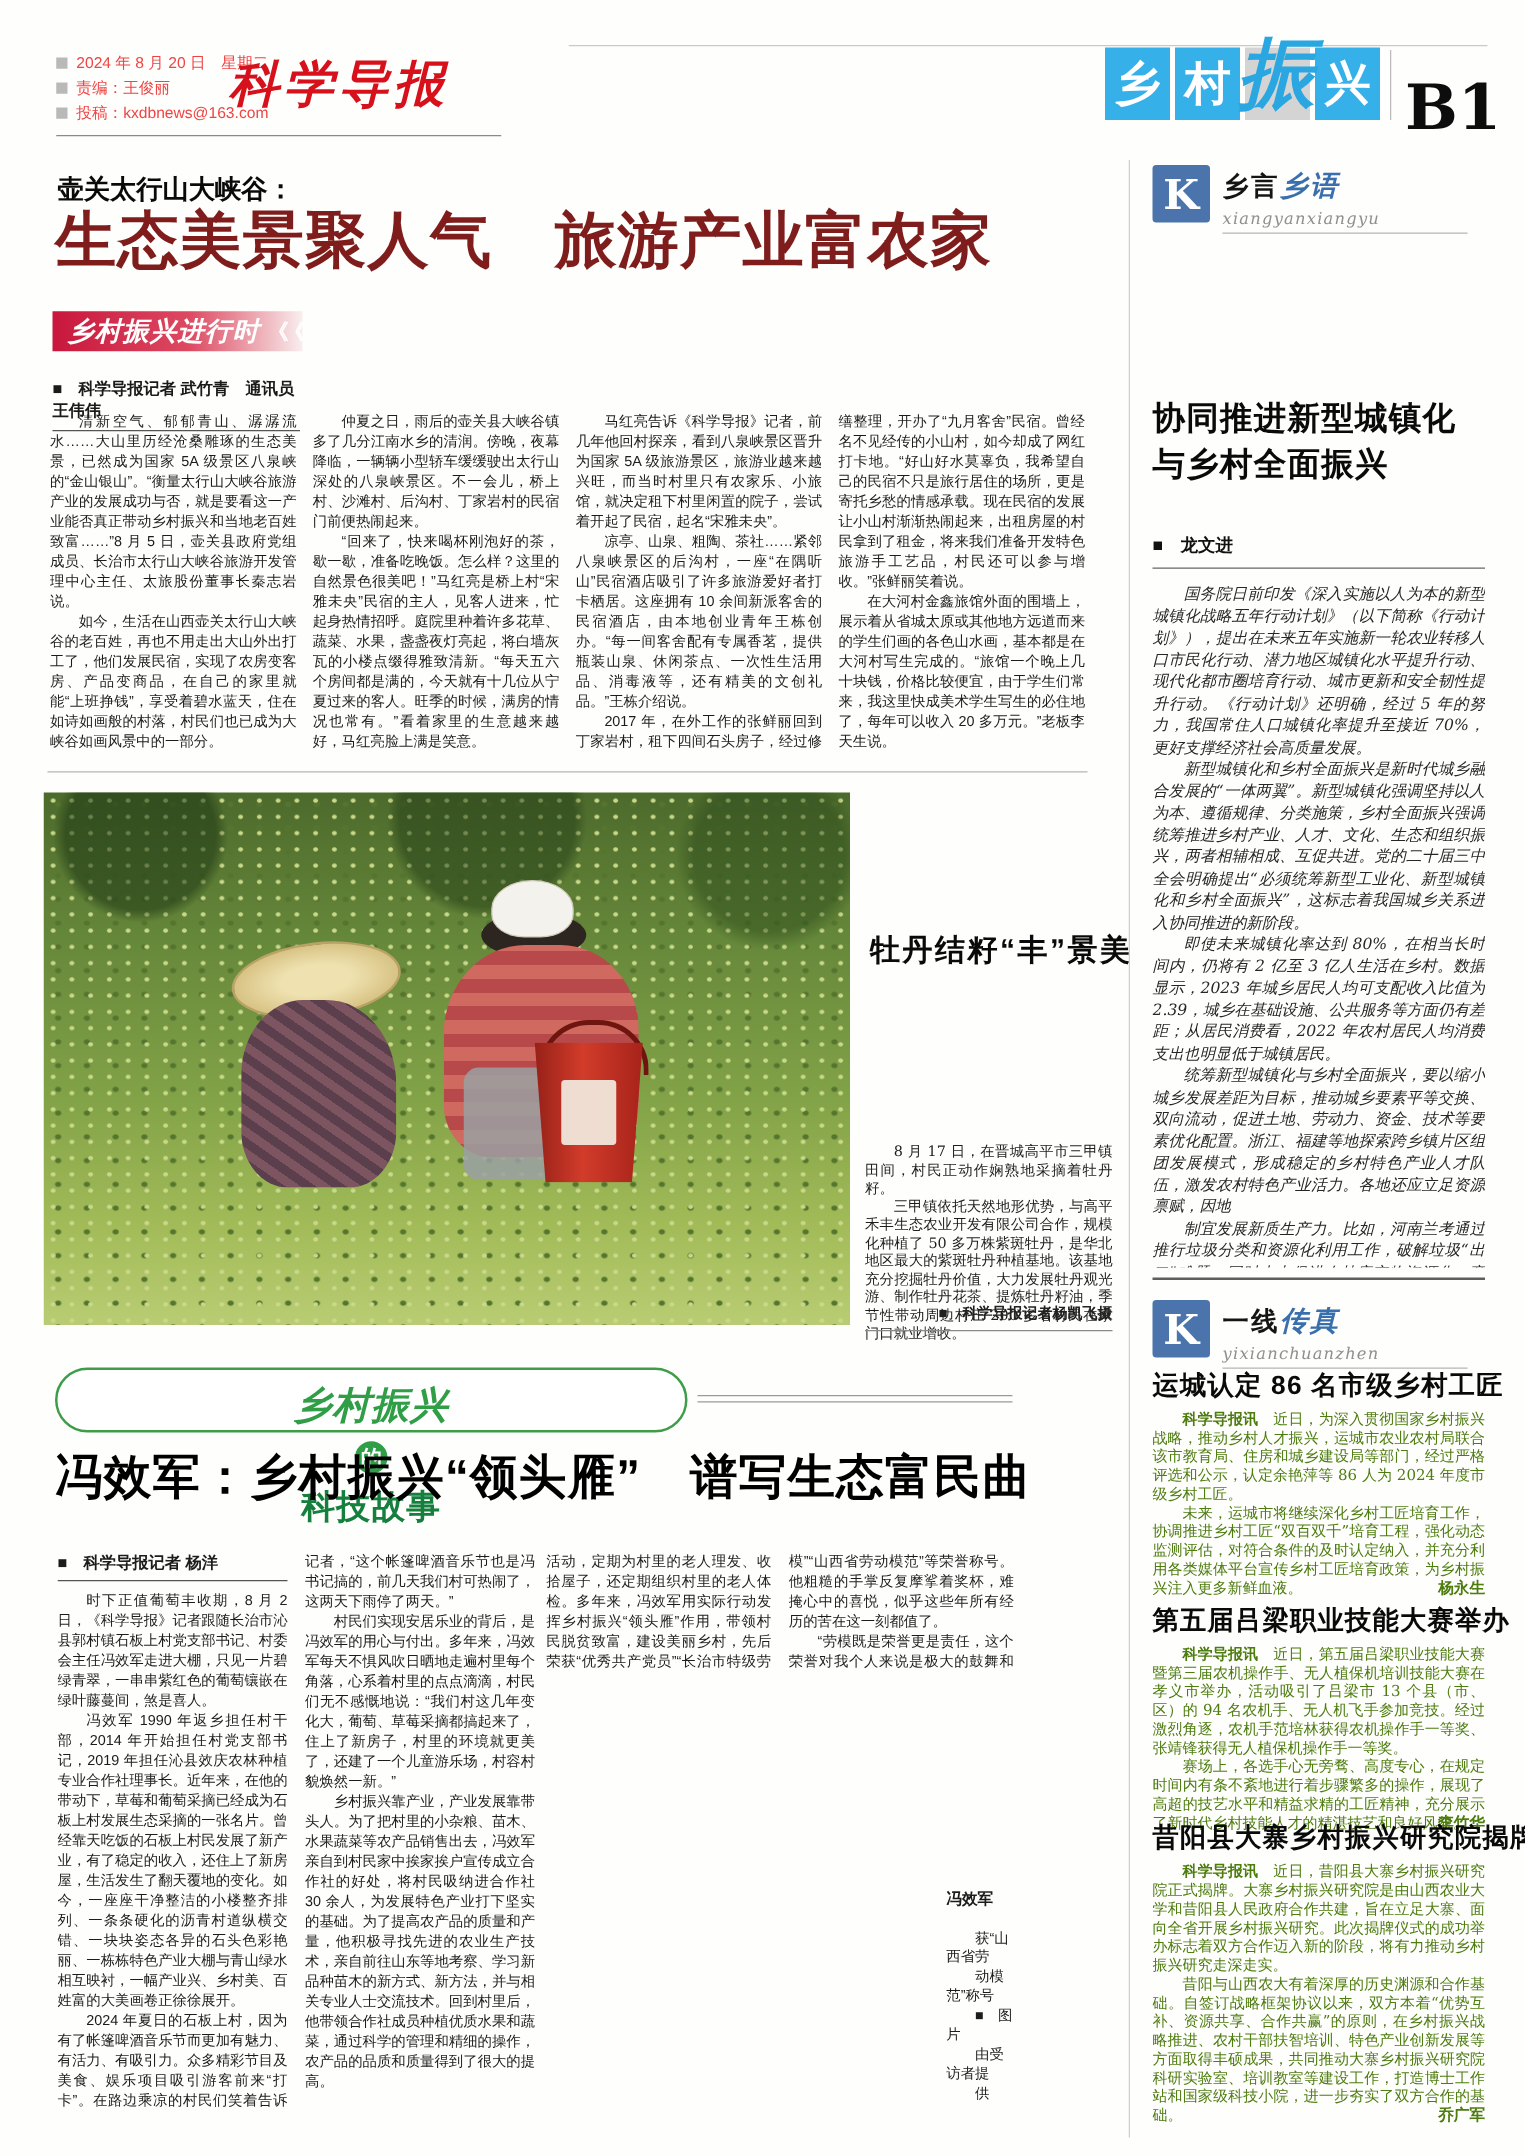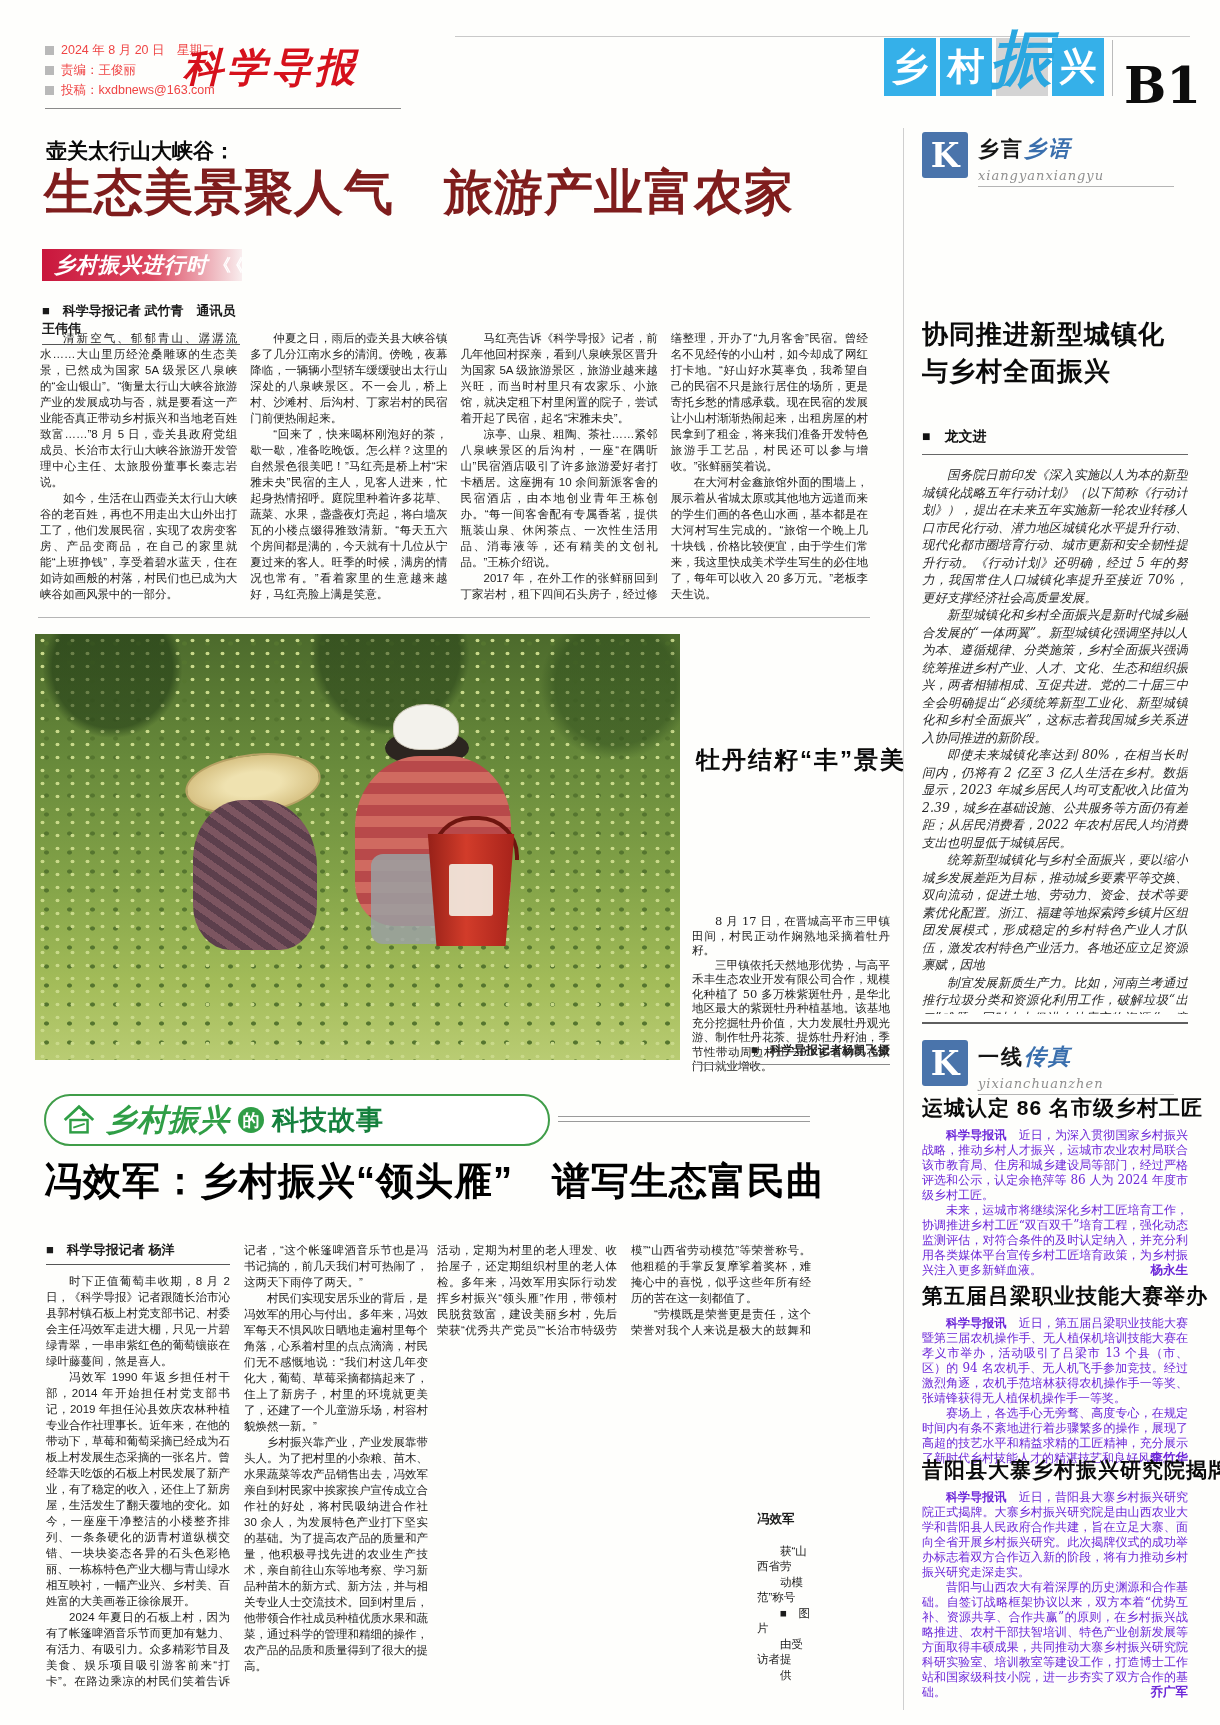--- a/index.html
+++ b/index.html
@@ -70,21 +70,21 @@
   .bucket-label{position:absolute;left:26px;top:30px;width:44px;height:52px;background:#f2ece1;opacity:.92;border-radius:3px;}
   .bucket-handle{left:396px;top:182px;width:80px;height:40px;border:4px solid #6e150f;border-bottom:none;border-radius:40px 40px 0 0;}
   .p1title{left:696px;top:744px;font-size:24px;font-weight:bold;letter-spacing:2px;color:#0a0a0a;}
   .capbody{font-family:"DejaVu Serif",serif;font-size:11.5px;line-height:14.5px;text-align:justify;color:#1d1d1d;}
   .p1cap{left:692px;top:914px;width:198px;}
   .p1credit{left:692px;top:1042px;width:198px;font-size:12px;font-weight:bold;text-align:right;color:#222;}
   .p1rule{left:692px;top:1064px;width:198px;height:1px;background:#8a8a8a;}
 
   
   .glogo{left:44px;top:1094px;height:52px;width:506px;border:2px solid #3f9d49;border-radius:26px;
-         display:flex;align-items:center;gap:8px;padding:0 14px;box-sizing:border-box;background:#fff;}
+         display:flex;align-items:center;gap:8px;padding:0 14px;box-sizing:border-box;background:#fff;flex-direction:column;}
   .gl-brand{color:#2f9e46;font-weight:900;font-style:italic;font-size:30px;letter-spacing:1px;font-family:"DejaVu Serif",serif;}
   .gl-de{width:26px;height:26px;border-radius:50%;background:#2f9e46;color:#fff;font-size:17px;font-weight:bold;
          display:flex;align-items:center;justify-content:center;flex:0 0 auto;}
   .gl-rest{color:#15803d;font-weight:900;font-size:27px;letter-spacing:1px;}
   .dbl{left:558px;top:1116px;width:252px;height:4px;border-top:1px solid #9a9a9a;border-bottom:1px solid #9a9a9a;}
   .f-headline{left:44px;top:1156px;font-size:38px;font-weight:900;letter-spacing:1px;white-space:nowrap;color:#000;}
   .f-left{left:46px;top:1242px;width:382px;height:462px;}
   .f-byline{font-size:13px;font-weight:bold;border-bottom:1px solid #555;padding-bottom:6px;margin:0 0 8px 0;
             break-inside:avoid;}
   .f-right{left:437px;top:1242px;width:374px;height:102px;}
@@ -121,21 +121,21 @@
             padding-bottom:3px;margin-top:4px;width:196px;font-family:"DejaVu Serif",serif;}
   .v-logo{left:922px;top:132px;}
   .v-head{left:922px;top:316px;font-size:26px;line-height:37px;font-weight:800;color:#0a0a0a;letter-spacing:1px;}
   .v-byline{left:922px;top:428px;width:266px;font-size:14px;font-weight:bold;border-bottom:1px solid #666;padding-bottom:8px;}
   .kai{font-family:"DejaVu Serif",serif;font-style:italic;font-size:12.5px;line-height:17.5px;text-align:justify;color:#262626;}
   .v-body{left:922px;top:466px;width:266px;height:548px;overflow:hidden;}
   .sdivider{left:922px;top:1022px;width:266px;height:2px;background:#5e5e5e;}
   .n-logo{left:922px;top:1040px;}
   .atitle{font-size:21px;font-weight:800;letter-spacing:1px;color:#0a0a0a;white-space:nowrap;}
   .a1t{left:922px;top:1094px;} .a2t{left:922px;top:1282px;} .a3t{left:922px;top:1456px;}
-  .newsbody{font-family:"DejaVu Serif",serif;font-size:12px;line-height:15px;text-align:justify;color:#6d28d9;}
+  .newsbody{font-family:"DejaVu Serif",serif;font-size:12px;line-height:15px;text-align:justify;color:#4d7c0f;}
   .a1b{left:922px;top:1128px;width:266px;} .a2b{left:922px;top:1316px;width:266px;}
   .a3b{left:922px;top:1490px;width:266px;height:212px;overflow:hidden;}
   .leadin{font-weight:bold;font-family:"Liberation Sans",sans-serif;}
   .sig{text-align:right;font-weight:bold;margin-top:-15px;font-size:12.5px;font-family:"Liberation Sans",sans-serif;}
 </style>
 </head>
 <body>
 
 <div id="page">
 

